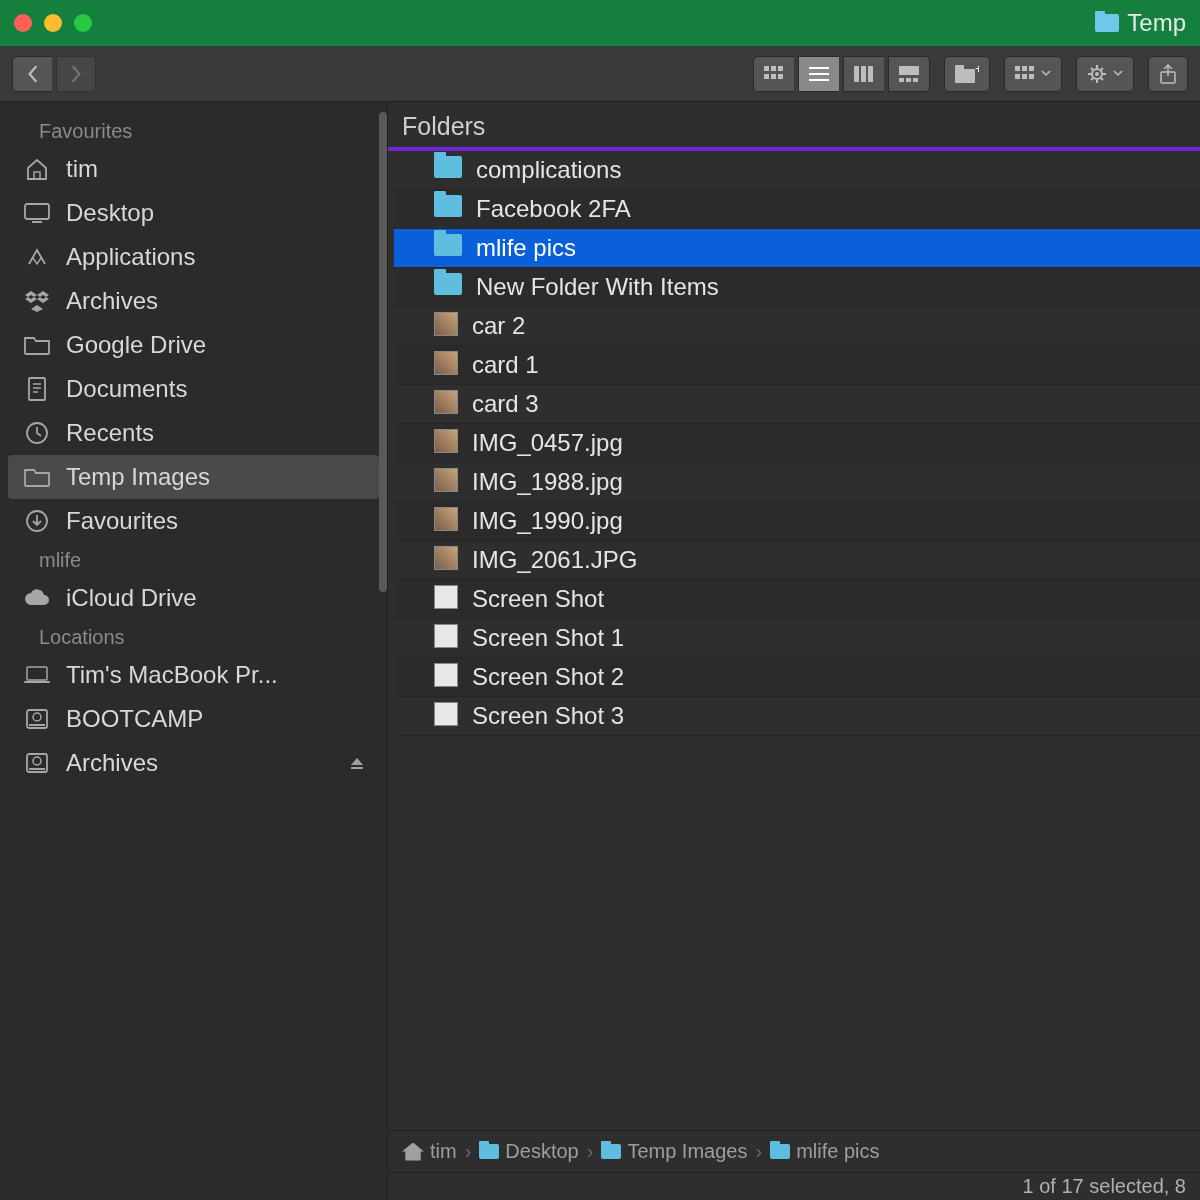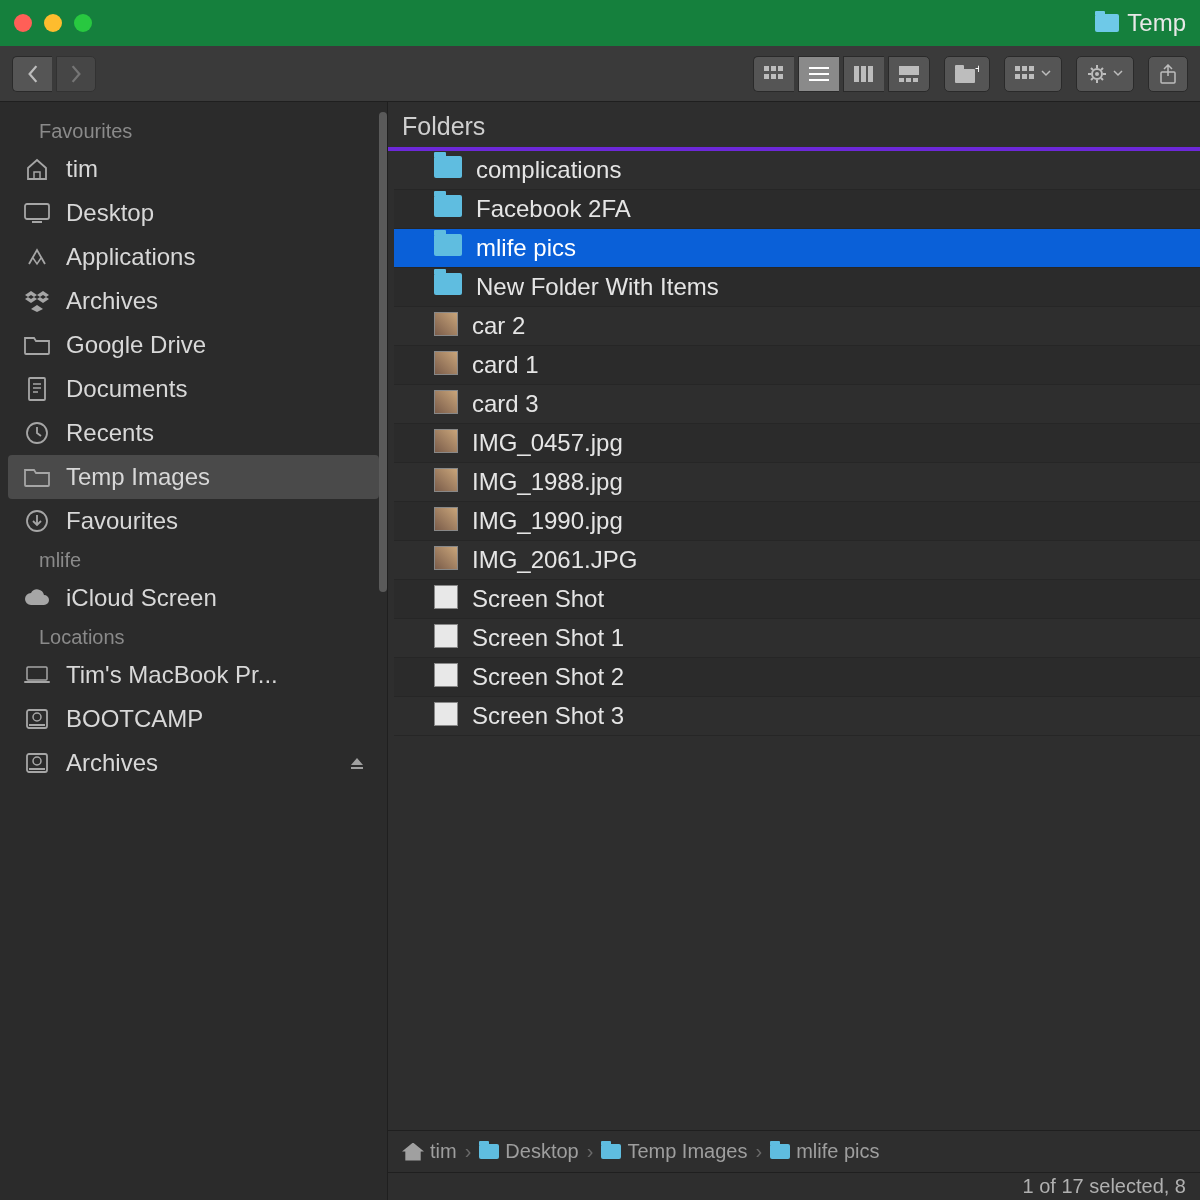--- a/index.html
+++ b/index.html
@@ -233,21 +233,21 @@
           </span>
           <span>Favourites</span>
         </div>
         <div class="sb-section">mlife</div>
         <div class="sb-item">
           <span class="icn">
             <svg width="28" height="18">
               <path d="M8 16a6 6 0 010-12 7 7 0 0113 2 5 5 0 010 10z" fill="currentColor"></path>
             </svg>
           </span>
-          <span>iCloud Screen</span>
+          <span>iCloud Drive</span>
         </div>
         <div class="sb-section">Locations</div>
         <div class="sb-item">
           <span class="icn">
             <svg width="28" height="18">
               <rect x="4" y="1" width="20" height="13" rx="1" fill="none" stroke="currentColor" stroke-width="1.5"></rect>
               <rect x="1" y="15" width="26" height="2" rx="1" fill="currentColor"></rect>
             </svg>
           </span>
           <span>Tim's MacBook Pr...</span>

